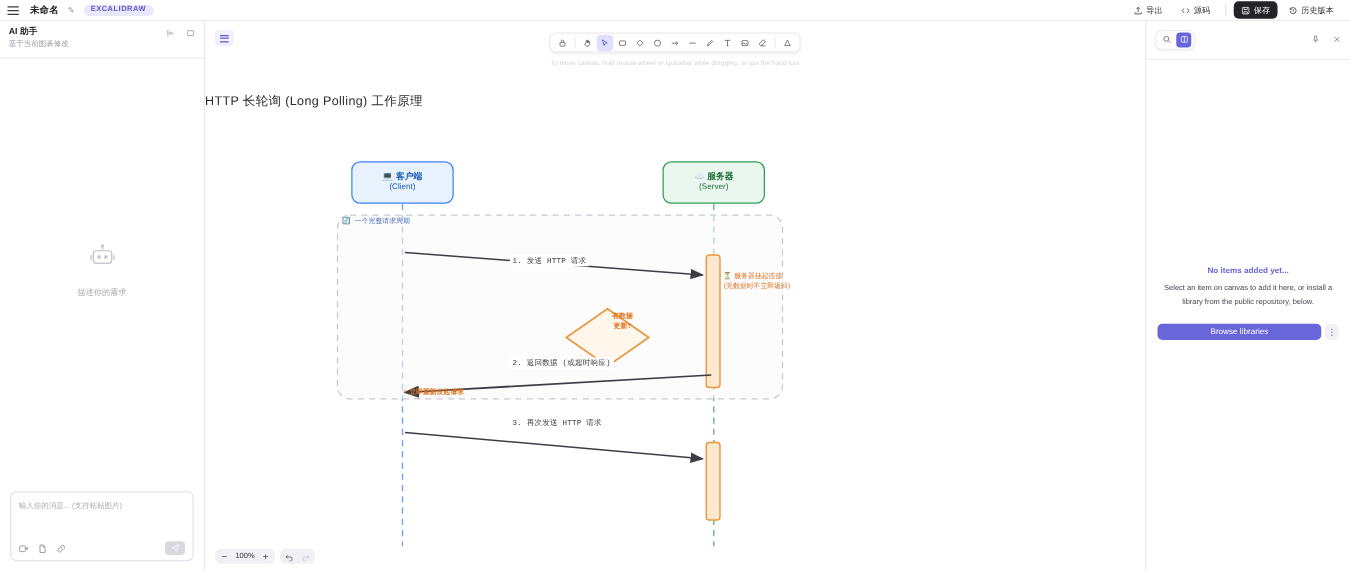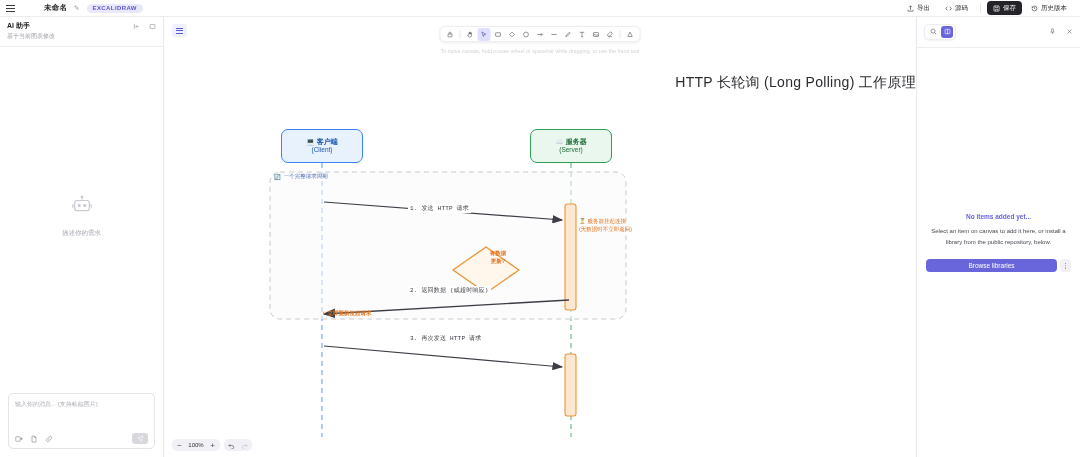--- a/index.html
+++ b/index.html
@@ -13,21 +13,21 @@
   
   .topbar {
     position: absolute; left: 0; top: 0; width: 1080px; height: 17px;
     background: #ffffff; border-bottom: 1px solid #ececf0;
     display: flex; align-items: center;
   }
   .tb-left { display: flex; align-items: center; gap: 7px; padding-left: 6px; }
   .tb-hamb { width: 11px; height: 11px; display: flex; flex-direction: column;
              justify-content: center; gap: 2px; cursor: pointer; }
   .tb-hamb i { display: block; height: 1px; background: #3d3d3d; width: 9px; }
-  .tb-title { font-size: 7.5px; color: #222; font-weight: bold; letter-spacing: .2px; margin-left: 20px; }
+  .tb-title { font-size: 7.5px; color: #222; font-weight: bold; letter-spacing: .2px; }
   .tb-pencil { font-size: 6.5px; color: #8d8d96; }
   .tb-badge {
     font-size: 6px; color: #5b57d1; background: #e9e8fd;
     border-radius: 8px; padding: 1.5px 6px; font-weight: bold; letter-spacing: .4px;
   }
   .tb-right { margin-left: auto; display: flex; align-items: center; gap: 3px; padding-right: 7px; }
   .tb-btn {
     display: flex; align-items: center; gap: 3px; font-size: 6.5px; color: #2e2e33;
     padding: 2.5px 6px; border-radius: 4px; cursor: pointer; white-space: nowrap;
   }
@@ -101,22 +101,22 @@
   .canvas-hint {
     position: absolute; left: 50%; transform: translateX(-50%); top: 30px;
     width: 230px; text-align: center; font-size: 5.3px; color: #d3d3da; line-height: 1.6;
   }
 
   
   .diagram { position: absolute; left: 0; top: 0; width: 752px; height: 440px; }
   .diagram svg { position: absolute; left: 0; top: 0; }
 
   .d-title {
-    position: absolute; left: 0; top: 57px; width: 752px; text-align: right;
-    font-size: 14px; color: #2b2b30; letter-spacing: .3px;
+    position: absolute; left: 0; top: 57px; width: 752px; text-align: left;
+    font-size: 10px; color: #2b2b30; letter-spacing: .3px;
   }
 
   .node {
     position: absolute; border-radius: 7px; display: flex; flex-direction: column;
     align-items: center; justify-content: center; line-height: 1.35;
   }
   .node .n1 { font-size: 7px; font-weight: bold; }
   .node .n2 { font-size: 6.5px; }
   .node-client {
     left: 117px; top: 112px; width: 82px; height: 34px;

